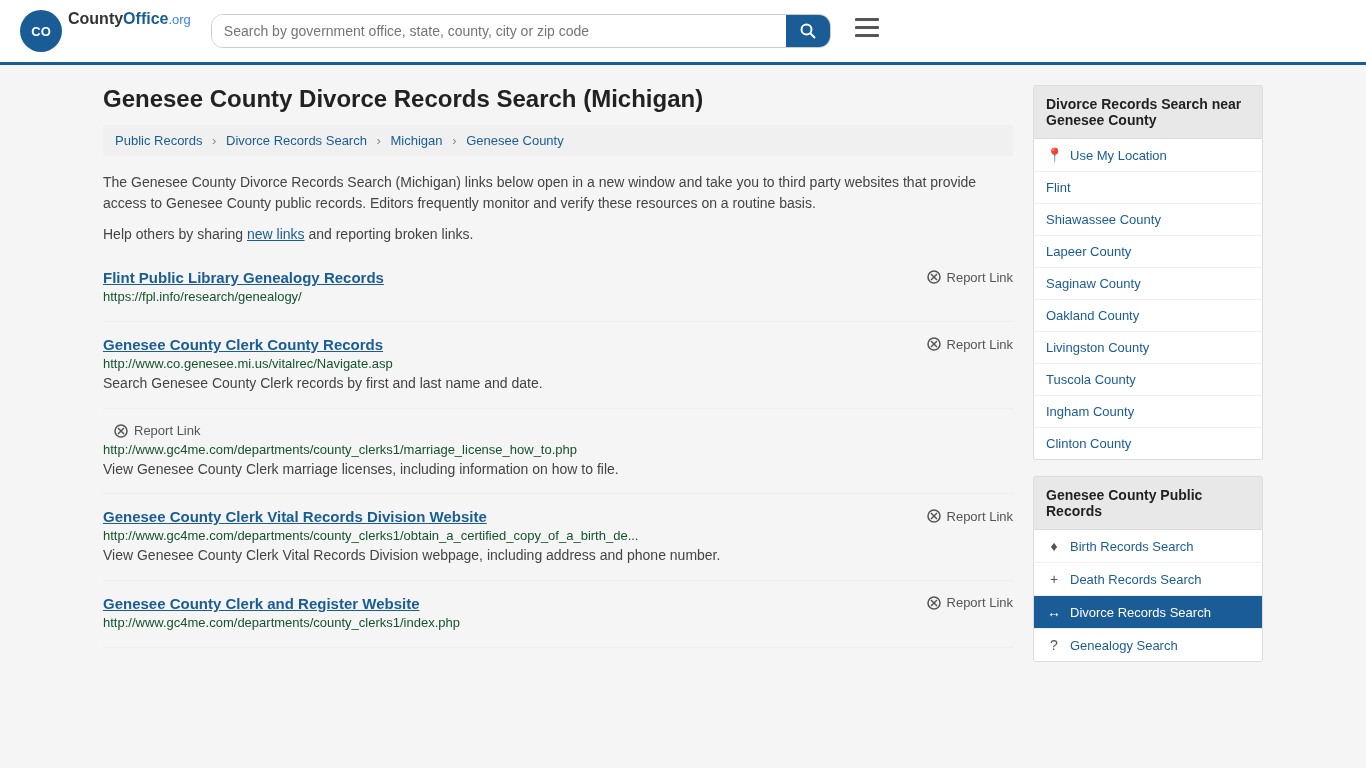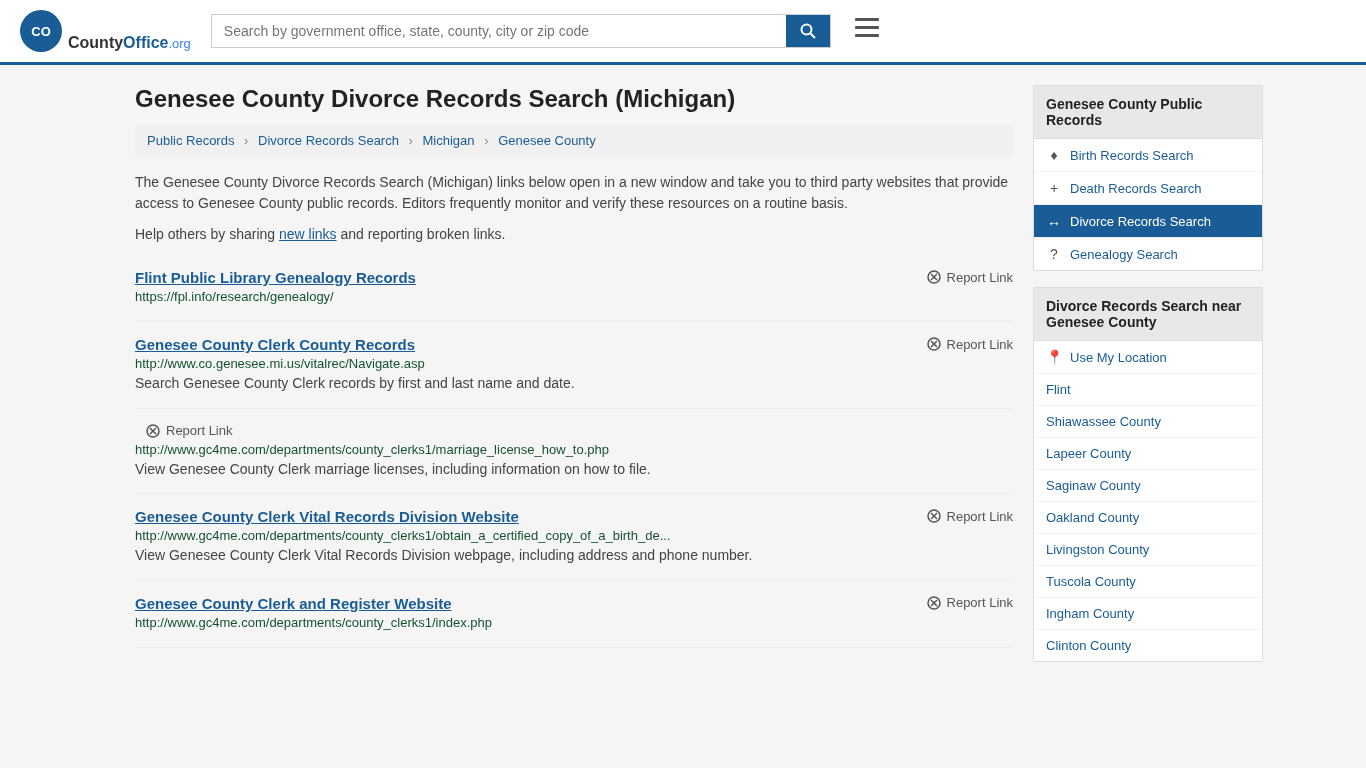--- a/index.html
+++ b/index.html
@@ -9,21 +9,21 @@
     .header {
       background: #fff;
       border-bottom: 3px solid #1a5c96;
       padding: 10px 20px;
       display: flex;
       align-items: center;
       gap: 20px;
     }
     .logo-area {
       display: flex;
-      align-items: flex-end;
+      align-items: flex-start;
       gap: 6px;
       text-decoration: none;
     }
     .logo-circle {
       width: 42px;
       height: 42px;
       background: #1a5c96;
       border-radius: 50%;
       display: flex;
       align-items: center;
@@ -31,21 +31,21 @@
       color: white;
       font-size: 18px;
       font-weight: bold;
     }
     .search-bar-wrap {
       flex: 1;
       max-width: 620px;
       display: flex;
       align-items: center;
       border: 1px solid #ccc;
-      border-radius: 0;
+      border-radius: 12px;
       overflow: hidden;
       background: #fff;
     }
     .search-bar-wrap input {
       flex: 1;
       border: none;
       outline: none;
       padding: 8px 12px;
       font-size: 14px;
       color: #555;
@@ -72,21 +72,20 @@
     
     .main-container {
       max-width: 1200px;
       margin: 0 auto;
       padding: 20px 20px;
       display: flex;
       gap: 20px;
     }
     .content-area {
       flex: 1;
-      margin-left: 32px;
     }
     .sidebar {
       width: 230px;
       flex-shrink: 0;
     }
 
     
     .page-title {
       font-size: 24px;
       font-weight: bold;
@@ -341,71 +340,71 @@
         <div class="result-url">http://www.gc4me.com/departments/county_clerks1/index.php</div>
         <div class="result-desc"></div>
       </div>
 
     </div>
   </div>
 
   <aside class="sidebar">
 
     <div class="sidebar-section">
+      <div class="sidebar-section-title">Divorce Records Search near Genesee County</div>
+
+      <div class="sidebar-item">
+        <span class="sidebar-icon location-icon">📍</span>
+        <span>Use My Location</span>
+      </div>
+
+      <div class="sidebar-item">
+        <span>Flint</span>
+      </div>
+      <div class="sidebar-item">
+        <span>Shiawassee County</span>
+      </div>
+      <div class="sidebar-item">
+        <span>Lapeer County</span>
+      </div>
+      <div class="sidebar-item">
+        <span>Saginaw County</span>
+      </div>
+      <div class="sidebar-item">
+        <span>Oakland County</span>
+      </div>
+      <div class="sidebar-item">
+        <span>Livingston County</span>
+      </div>
+      <div class="sidebar-item">
+        <span>Tuscola County</span>
+      </div>
+      <div class="sidebar-item">
+        <span>Ingham County</span>
+      </div>
+      <div class="sidebar-item">
+        <span>Clinton County</span>
+      </div>
+    </div>
+
+    <div class="sidebar-section">
       <div class="sidebar-section-title">Genesee County Public Records</div>
 
       <div class="sidebar-item">
         <span class="sidebar-icon">♦</span>
         <span>Birth Records Search</span>
       </div>
       <div class="sidebar-item">
         <span class="sidebar-icon">+</span>
         <span>Death Records Search</span>
       </div>
       <div class="sidebar-item active">
         <span class="sidebar-icon">↔</span>
         <span>Divorce Records Search</span>
       </div>
       <div class="sidebar-item">
         <span class="sidebar-icon">?</span>
         <span>Genealogy Search</span>
       </div>
     </div>
 
-    <div class="sidebar-section">
-      <div class="sidebar-section-title">Divorce Records Search near Genesee County</div>
-
-      <div class="sidebar-item">
-        <span class="sidebar-icon location-icon">📍</span>
-        <span>Use My Location</span>
-      </div>
-
-      <div class="sidebar-item">
-        <span>Flint</span>
-      </div>
-      <div class="sidebar-item">
-        <span>Shiawassee County</span>
-      </div>
-      <div class="sidebar-item">
-        <span>Lapeer County</span>
-      </div>
-      <div class="sidebar-item">
-        <span>Saginaw County</span>
-      </div>
-      <div class="sidebar-item">
-        <span>Oakland County</span>
-      </div>
-      <div class="sidebar-item">
-        <span>Livingston County</span>
-      </div>
-      <div class="sidebar-item">
-        <span>Tuscola County</span>
-      </div>
-      <div class="sidebar-item">
-        <span>Ingham County</span>
-      </div>
-      <div class="sidebar-item">
-        <span>Clinton County</span>
-      </div>
-    </div>
-
   </aside>
 </div>
 
 </body></html>

